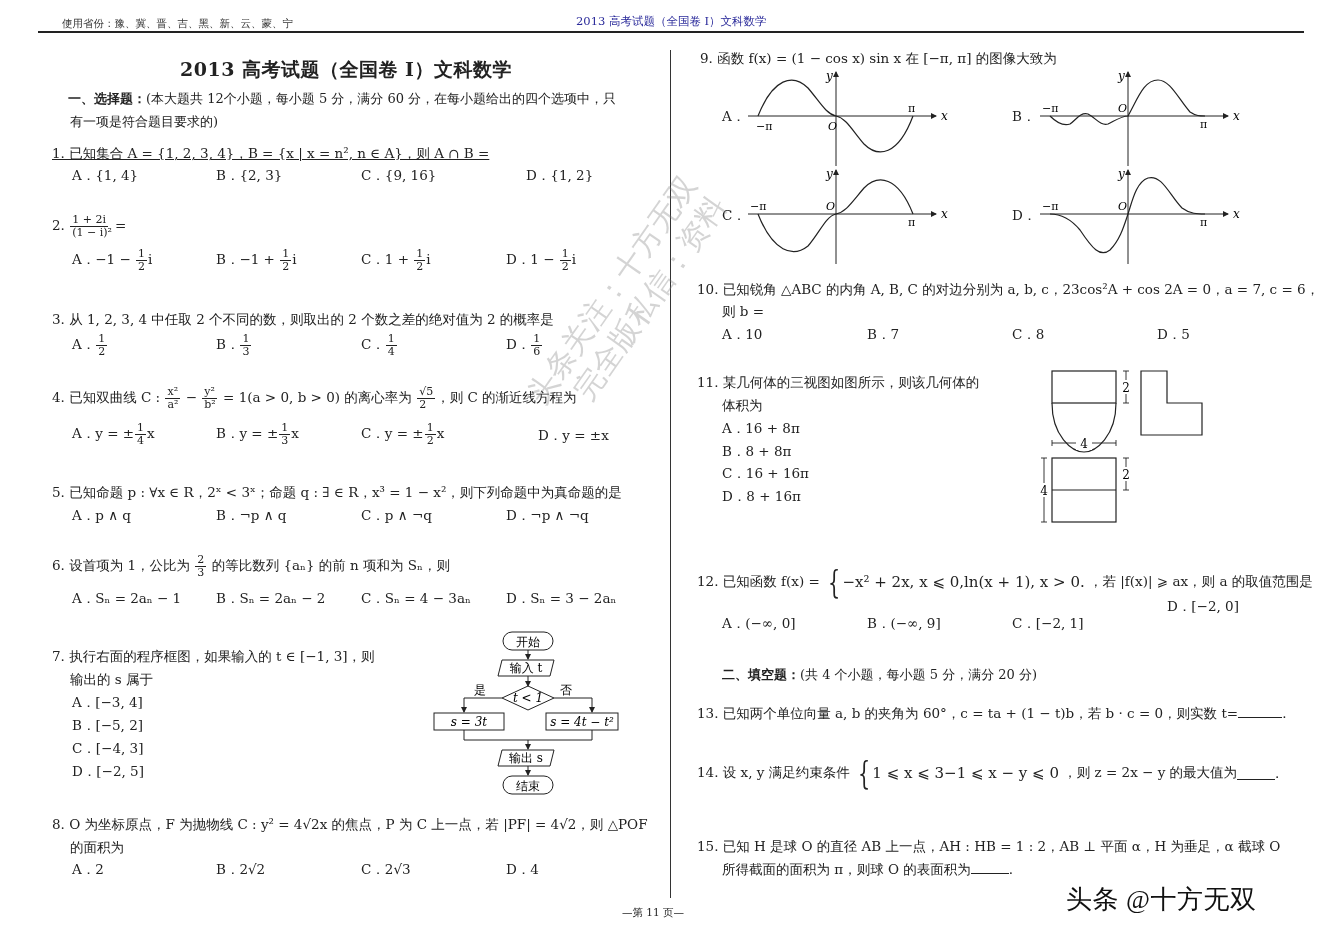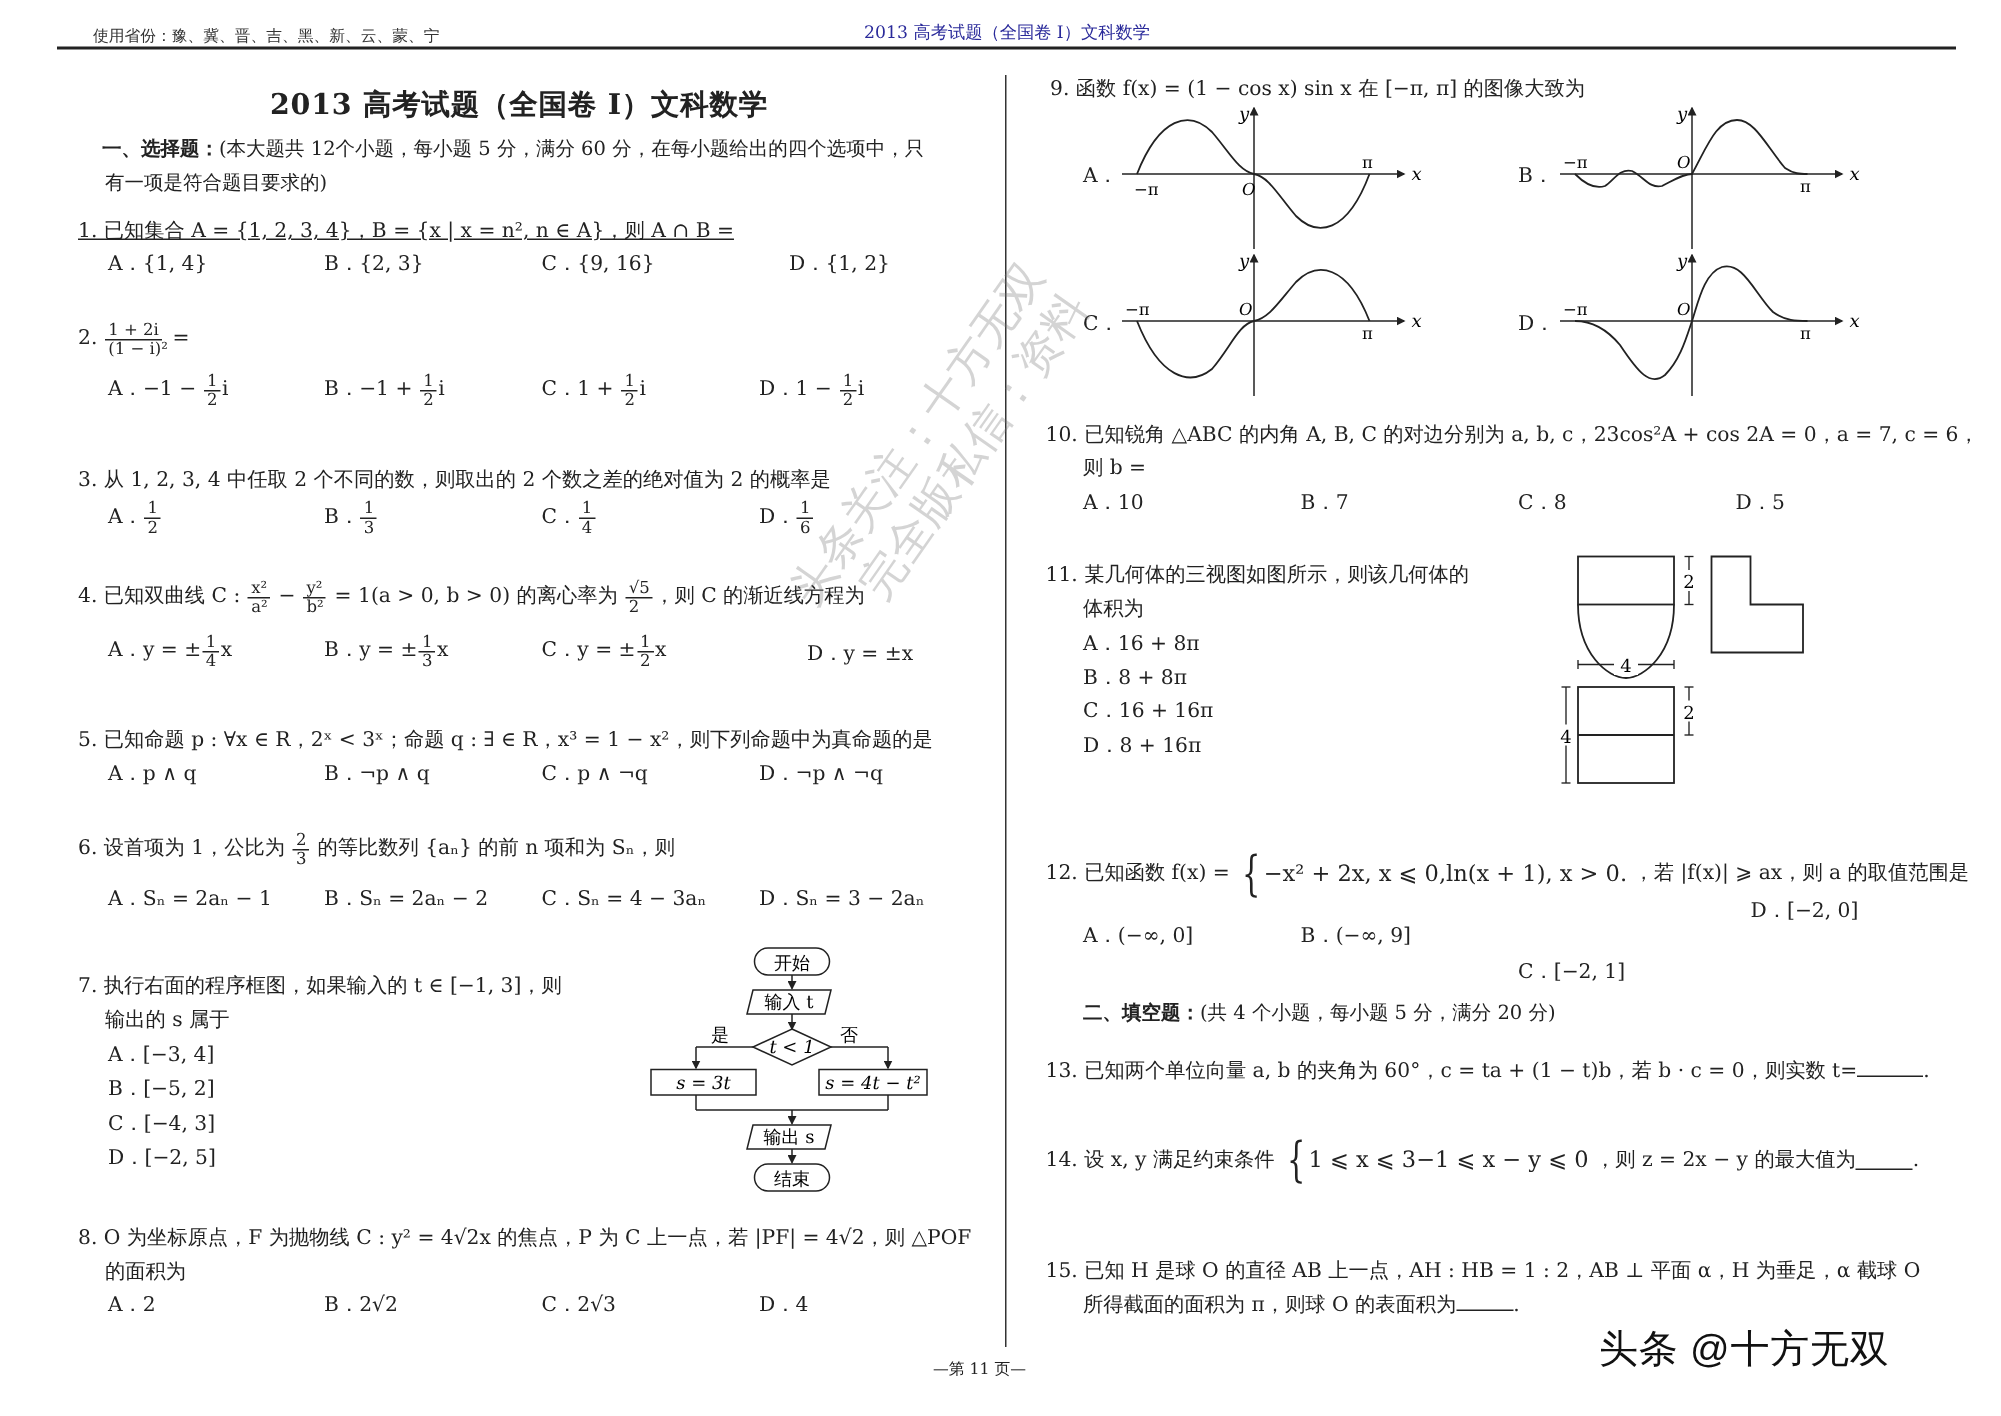--- a/index.html
+++ b/index.html
@@ -17,21 +17,21 @@
   .opt{position:absolute;white-space:nowrap;}
   .frac{display:inline-flex;flex-direction:column;align-items:flex-start;vertical-align:middle;line-height:1.05;font-size:11px;margin:0 1px;}
   .frac .num{border-bottom:1px solid #222;padding:0 2px;}
   .frac .den{padding:0 2px;}
   .brace-block{display:inline-flex;align-items:center;vertical-align:middle;}
   .brace{font-size:32px;line-height:1;transform:scaleX(0.6);margin-right:-2px;}
   .cases{display:inline-flex;flex-direction:row;line-height:1.35;font-size:15px;}
   .blank{display:inline-block;border-bottom:1px solid #222;width:44px;height:12px;}
   .blank.short{width:38px;}
   .footer{left:622px;top:906px;font-size:10.5px;}
-  .brand{left:1066px;top:882px;font-family:Liberation Sans, sans-serif;font-size:26px;color:#111;letter-spacing:0.5px;}
+  .brand{left:1066px;top:882px;font-family:Liberation Serif, serif;font-size:26px;color:#111;letter-spacing:0.5px;}
   .watermark{left:520px;top:390px;font-family:"DejaVu Sans","Liberation Sans",sans-serif;font-size:30px;color:rgba(120,120,120,0.32);transform:rotate(-55deg);transform-origin:left top;white-space:nowrap;pointer-events:none;line-height:1.2;}
   svg text{font-family:"DejaVu Serif","Liberation Serif",serif;}
 </style>
 </head>
 <body>
 
 <div class="abs hdr-left">使用省份：豫、冀、晋、吉、黑、新、云、蒙、宁</div>
 <div class="abs hdr-center">2013 高考试题（全国卷 I）文科数学</div>
 <div class="abs hdr-line"></div>
 <div class="abs col-divider"></div>
@@ -294,21 +294,21 @@
       <span class="brace">{</span>
       <span class="cases">
         <span>−x² + 2x,    x ⩽ 0,</span>
         <span>ln(x + 1),    x &gt; 0.</span>
       </span>
     </span>
   <span style="vertical-align:middle;">，若 |f(x)| ⩾ ax，则 a 的取值范围是</span>
 </div>
 <div class="opt" style="left:722px;top:615px;">A．(−∞, 0]</div>
 <div class="opt" style="left:867px;top:615px;">B．(−∞, 9]</div>
-<div class="opt" style="left:1012px;top:615px;margin-top:24px;">C．[−2, 1]</div>
+<div class="opt" style="left:1012px;top:615px;">C．[−2, 1]</div>
 <div class="opt" style="left:1157px;top:598px;margin-left:10px;">D．[−2, 0]</div>
 
 <div class="abs section" style="left:722px;top:666px;">
   <b>二、填空题：</b><span>(共 4 个小题，每小题 5 分，满分 20 分)</span>
 </div>
 
 <div class="abs q" style="left:697px;top:705px;">
   <span>13. 已知两个单位向量 a, b 的夹角为 60°，c = ta + (1 − t)b，若 b · c = 0，则实数 t=</span><span class="blank"></span><span>.</span>
 </div>
 

